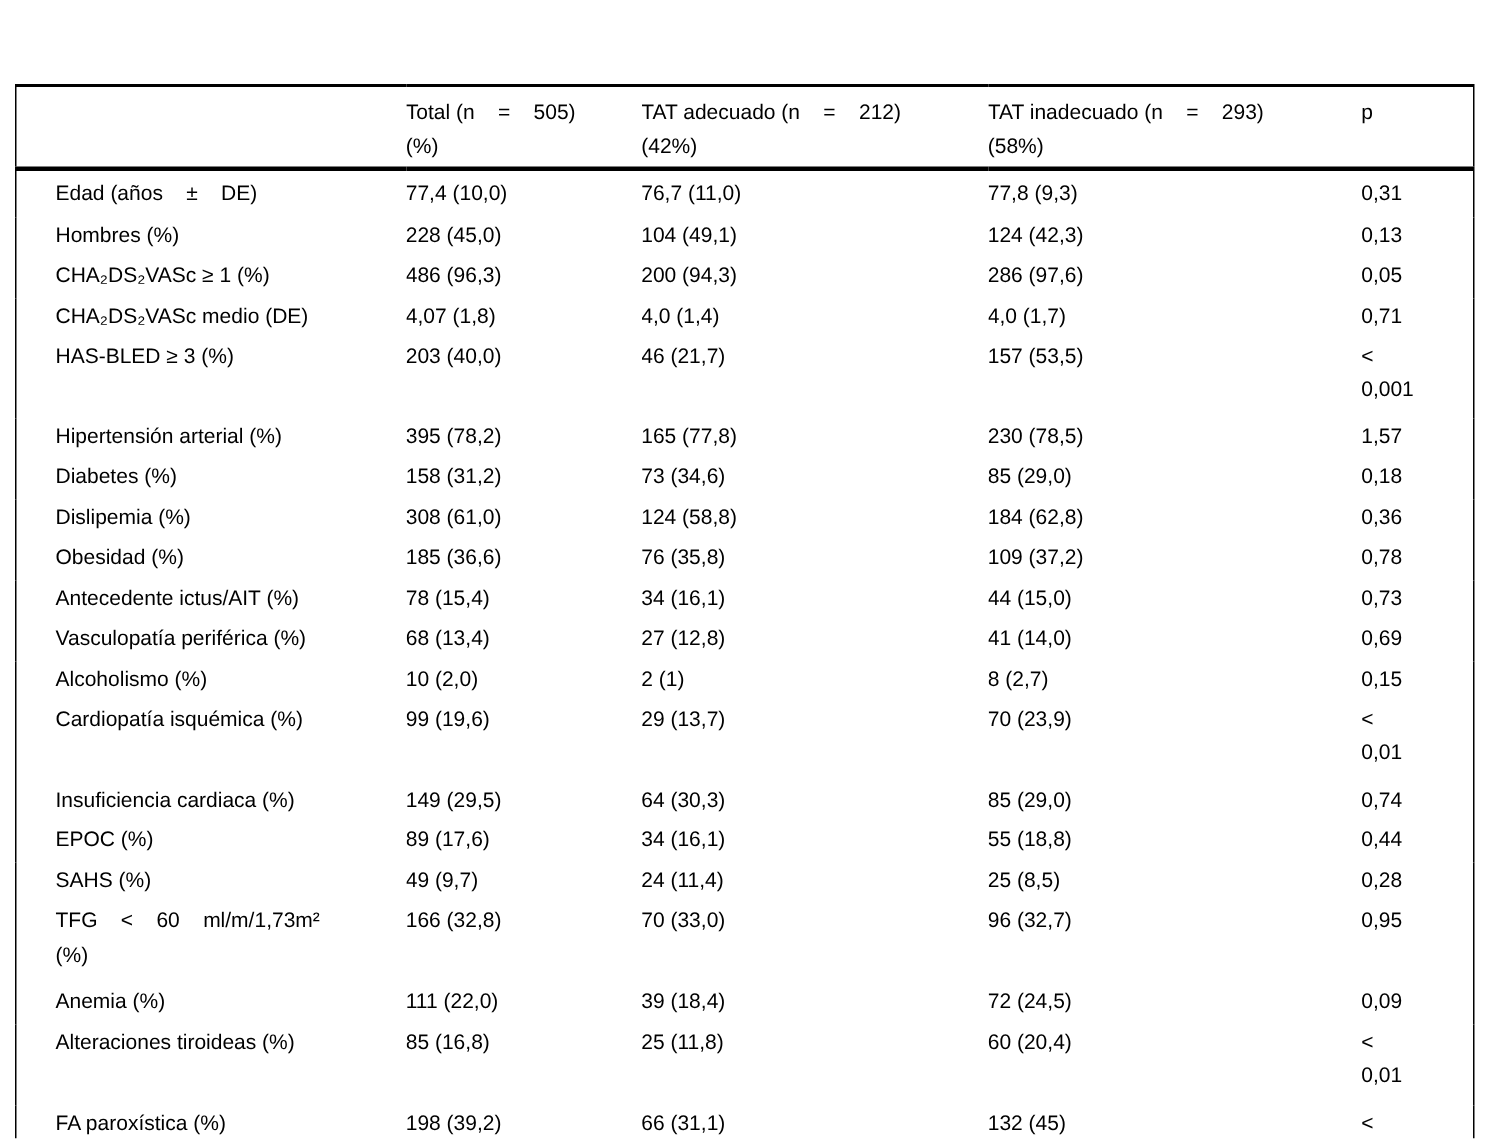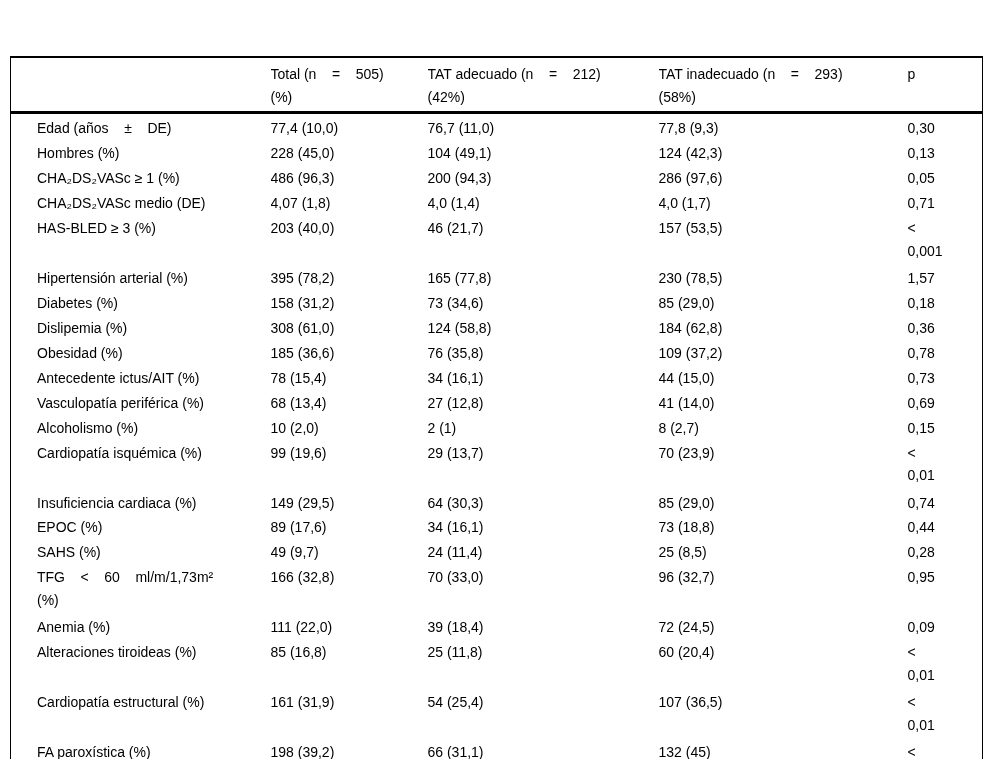--- a/index.html
+++ b/index.html
@@ -73,21 +73,21 @@
 (58%)</th>
         <th class="c-p">p</th>
       </tr>
     </thead>
     <tbody id="table-body">
         <tr>
     <td class="c-label">Edad (años    ±    DE)</td>
     <td class="c-total">77,4 (10,0)</td>
     <td class="c-adec">76,7 (11,0)</td>
     <td class="c-inadec">77,8 (9,3)</td>
-    <td class="c-p">0,30</td>
+    <td class="c-p">0,31</td>
   </tr>
         <tr>
     <td class="c-label">Hombres (%)</td>
     <td class="c-total">228 (45,0)</td>
     <td class="c-adec">104 (49,1)</td>
     <td class="c-inadec">124 (42,3)</td>
     <td class="c-p">0,13</td>
   </tr>
         <tr>
     <td class="c-label">CHA₂DS₂VASc ≥ 1 (%)</td>
@@ -172,21 +172,21 @@
     <td class="c-label">Insuficiencia cardiaca (%)</td>
     <td class="c-total">149 (29,5)</td>
     <td class="c-adec">64 (30,3)</td>
     <td class="c-inadec">85 (29,0)</td>
     <td class="c-p">0,74</td>
   </tr>
         <tr>
     <td class="c-label">EPOC (%)</td>
     <td class="c-total">89 (17,6)</td>
     <td class="c-adec">34 (16,1)</td>
-    <td class="c-inadec">73 (18,8)</td>
+    <td class="c-inadec">55 (18,8)</td>
     <td class="c-p">0,44</td>
   </tr>
         <tr>
     <td class="c-label">SAHS (%)</td>
     <td class="c-total">49 (9,7)</td>
     <td class="c-adec">24 (11,4)</td>
     <td class="c-inadec">25 (8,5)</td>
     <td class="c-p">0,28</td>
   </tr>
         <tr>
@@ -206,28 +206,20 @@
   </tr>
         <tr>
     <td class="c-label">Alteraciones tiroideas (%)</td>
     <td class="c-total">85 (16,8)</td>
     <td class="c-adec">25 (11,8)</td>
     <td class="c-inadec">60 (20,4)</td>
     <td class="c-p">&lt;
 0,01</td>
   </tr>
         <tr>
-    <td class="c-label">Cardiopatía estructural (%)</td>
-    <td class="c-total">161 (31,9)</td>
-    <td class="c-adec">54 (25,4)</td>
-    <td class="c-inadec">107 (36,5)</td>
-    <td class="c-p">&lt;
-0,01</td>
-  </tr>
-        <tr>
     <td class="c-label">FA paroxística (%)</td>
     <td class="c-total">198 (39,2)</td>
     <td class="c-adec">66 (31,1)</td>
     <td class="c-inadec">132 (45)</td>
     <td class="c-p">&lt;
 0,01</td>
   </tr>
       </tbody>
   </table>
 </div>

